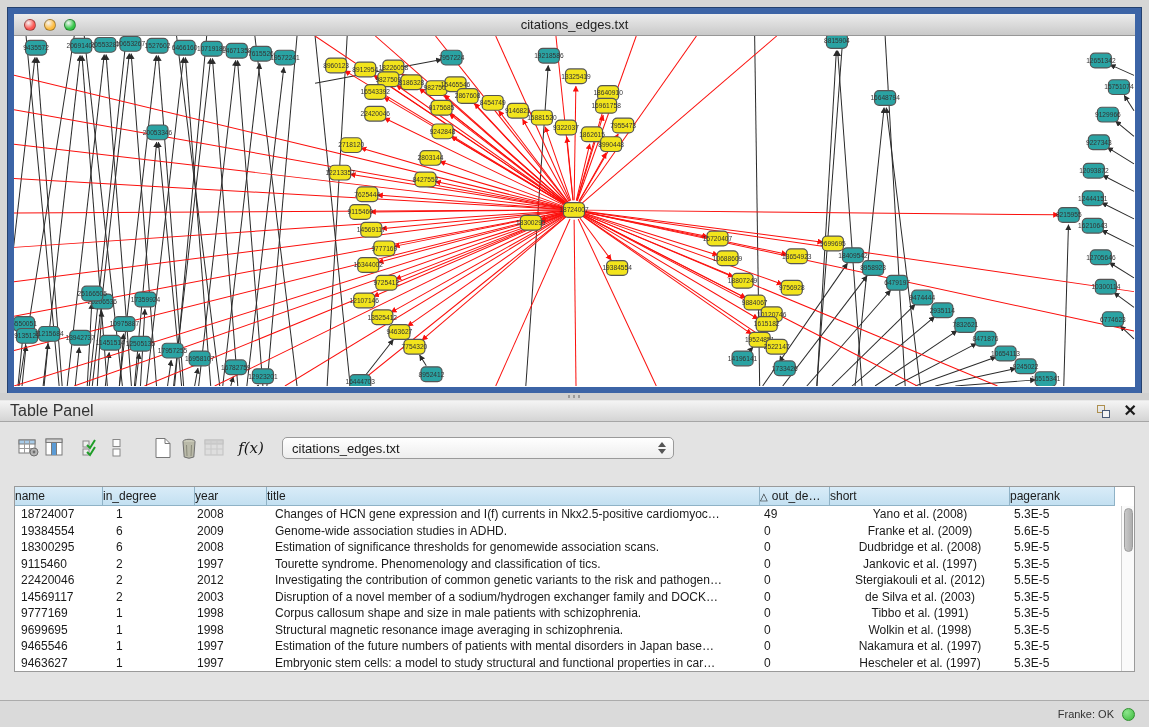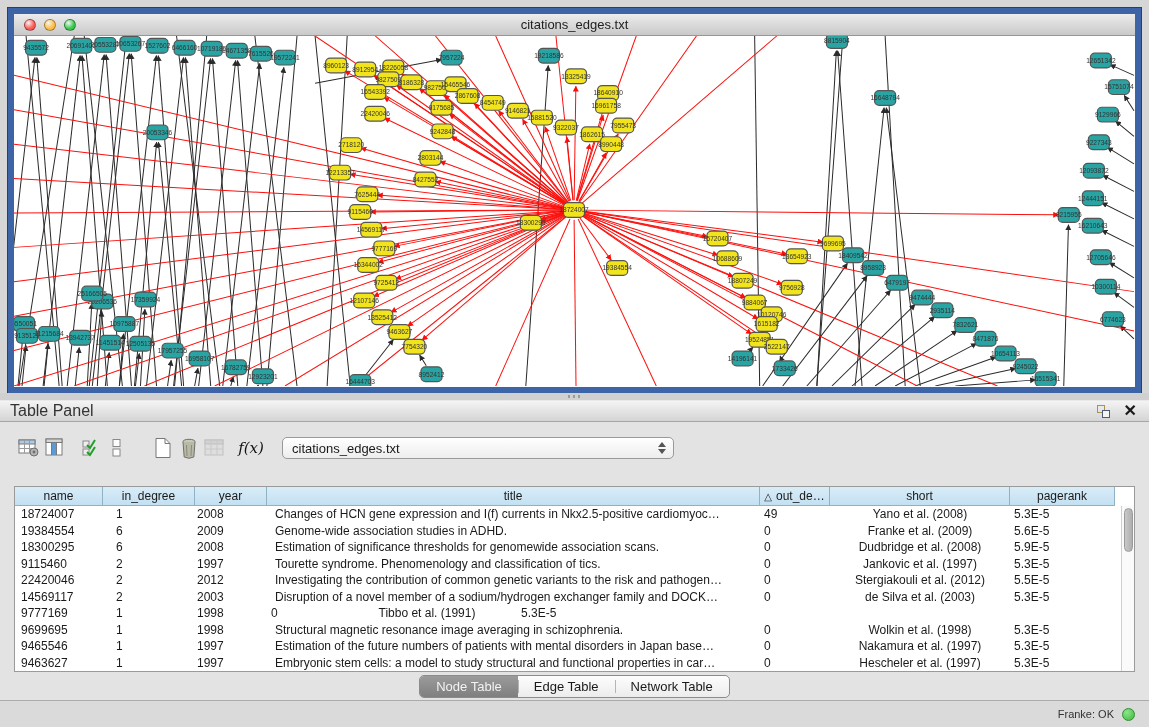--- a/index.html
+++ b/index.html
@@ -47,21 +47,21 @@
   .combo-arrows .up { border-bottom:5px solid #555; }
   .combo-arrows .dn { border-top:5px solid #555; }
 
   
   .grid-wrap { position:absolute; left:14px; top:64px; width:1121px; height:186px;
     background:#fff; border:1px solid #9a9a9a; overflow:hidden; }
   .grid { width:1108px; }
   .grid-header { display:flex; height:19px; }
   .gh-cell { background:linear-gradient(#d9ecf8,#c3e0f1); border-right:1px solid #8fb2c6;
     border-bottom:1px solid #8fb2c6; font-size:12px; color:#1a1a1a; display:flex;
-    align-items:center; justify-content:center; overflow:hidden; white-space:nowrap; cursor:pointer; }
+    align-items:center; overflow:hidden; white-space:nowrap; cursor:pointer; }
   .gh-cell:first-child { border-left:none; }
   .gh-sort { margin-right:4px; font-size:10px; color:#1a1a1a; }
   .grid-row { display:flex; height:16.5px; background:#fff; }
   .g-cell { font-size:12px; color:#1a1a1a; white-space:nowrap; overflow:hidden;
     display:flex; align-items:center; }
   .ac { justify-content:center; }
   .vscroll { position:absolute; right:0; top:19px; bottom:0; width:13px; background:#fafafa;
     border-left:1px solid #cfcfcf; }
   .vthumb { position:absolute; left:1.5px; top:2px; width:9px; height:44px; background:linear-gradient(90deg,#c9c9c9,#aeaeae);
     border:1px solid #9a9a9a; border-radius:5px; }
@@ -642,20 +642,21 @@
             <div class="g-cell " style="width: 72px; flex: 0 0 72px; padding-left: 2px;">2003</div>
             <div class="g-cell " style="width: 493px; flex: 0 0 493px; padding-left: 8px;">Disruption of a novel member of a sodium/hydrogen exchanger family and DOCK…</div>
             <div class="g-cell " style="width: 70px; flex: 0 0 70px; padding-left: 4px;">0</div>
             <div class="g-cell ac" style="width: 180px; flex: 0 0 180px;">de Silva et al. (2003)</div>
             <div class="g-cell " style="width: 105px; flex: 0 0 105px; padding-left: 4px;">5.3E-5</div>
           </div>
           <div class="grid-row">
             <div class="g-cell " style="width: 88px; flex: 0 0 88px; padding-left: 6px;">9777169</div>
             <div class="g-cell " style="width: 92px; flex: 0 0 92px; padding-left: 13px;">1</div>
             <div class="g-cell " style="width: 72px; flex: 0 0 72px; padding-left: 2px;">1998</div>
+            <div class="g-cell " style="width: 493px; flex: 0 0 493px; padding-left: 8px;">Corpus callosum shape and size in male patients with schizophrenia.</div>
             <div class="g-cell " style="width: 70px; flex: 0 0 70px; padding-left: 4px;">0</div>
             <div class="g-cell ac" style="width: 180px; flex: 0 0 180px;">Tibbo et al. (1991)</div>
             <div class="g-cell " style="width: 105px; flex: 0 0 105px; padding-left: 4px;">5.3E-5</div>
           </div>
           <div class="grid-row">
             <div class="g-cell " style="width: 88px; flex: 0 0 88px; padding-left: 6px;">9699695</div>
             <div class="g-cell " style="width: 92px; flex: 0 0 92px; padding-left: 13px;">1</div>
             <div class="g-cell " style="width: 72px; flex: 0 0 72px; padding-left: 2px;">1998</div>
             <div class="g-cell " style="width: 493px; flex: 0 0 493px; padding-left: 8px;">Structural magnetic resonance image averaging in schizophrenia.</div>
             <div class="g-cell " style="width: 70px; flex: 0 0 70px; padding-left: 4px;">0</div>
@@ -680,25 +681,18 @@
             <div class="g-cell ac" style="width: 180px; flex: 0 0 180px;">Hescheler et al. (1997)</div>
             <div class="g-cell " style="width: 105px; flex: 0 0 105px; padding-left: 4px;">5.3E-5</div>
           </div>
         </div>
     </div>
     <div class="vscroll">
         <div class="vthumb"></div>
       </div>
   </div>
 
-  <div class="tabs">
-    <div class="tabgroup" id="tabGroup">
-        <div class="tab sel">Node Table</div>
-        <div class="tab">Edge Table</div>
-        <div class="tab">Network Table</div>
-      </div>
-  </div>
 </div>
 
 <div class="statusbar">
   <span class="mem-label">Franke: OK</span>
   <span class="mem-dot"></span>
 </div>
 
 </body></html>

